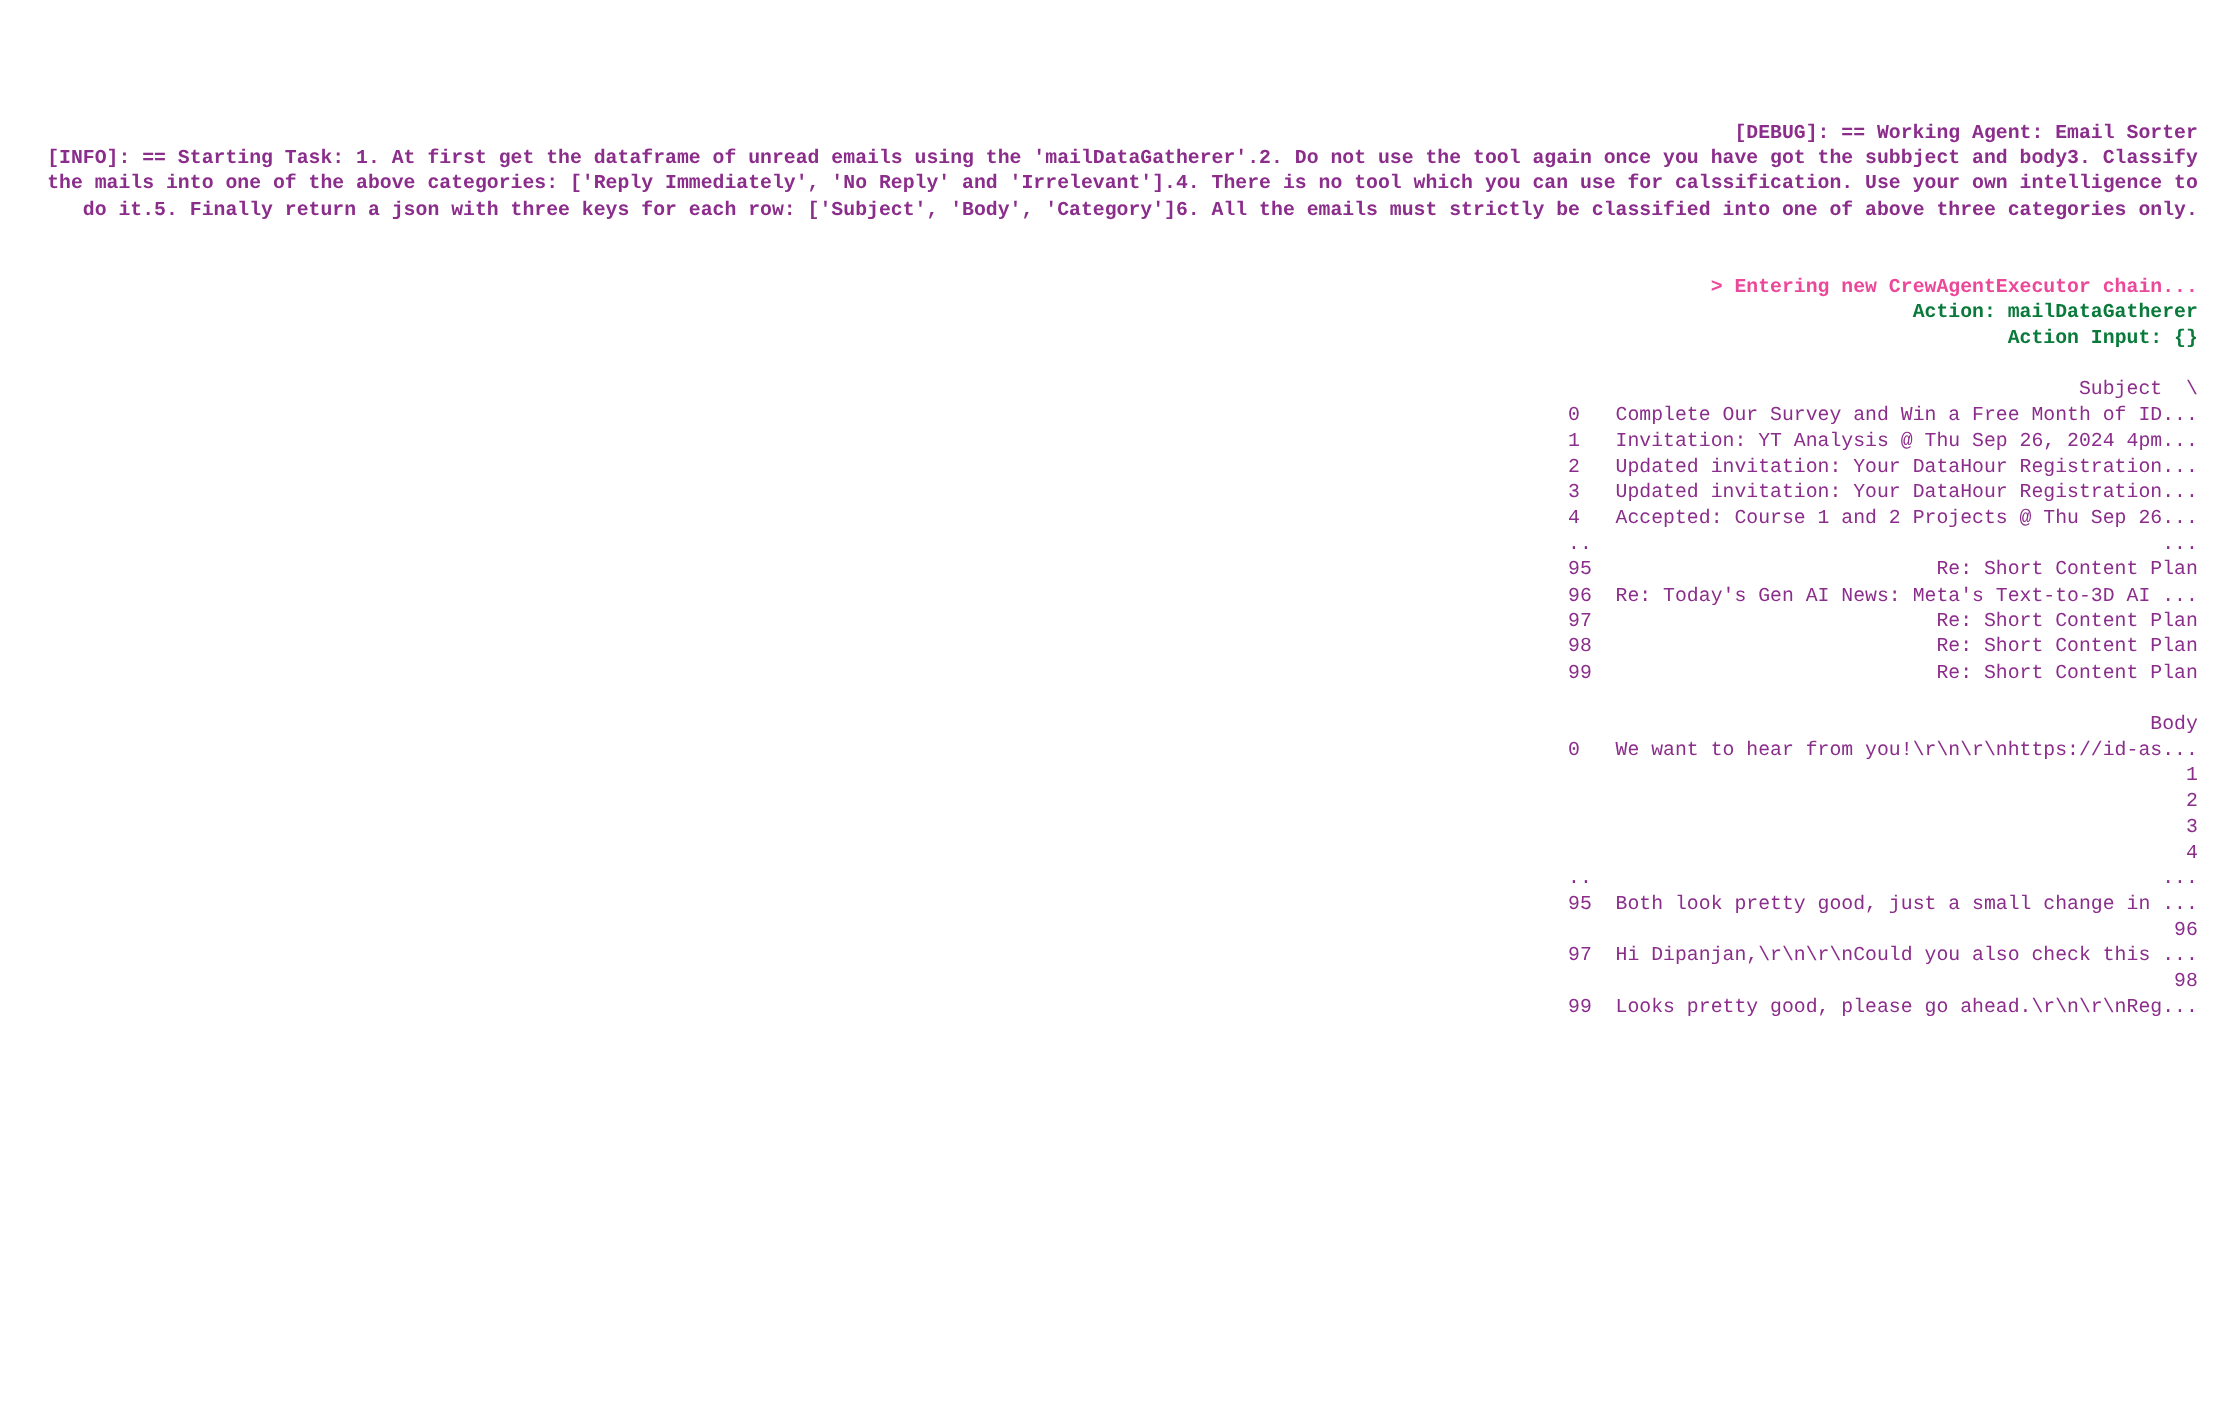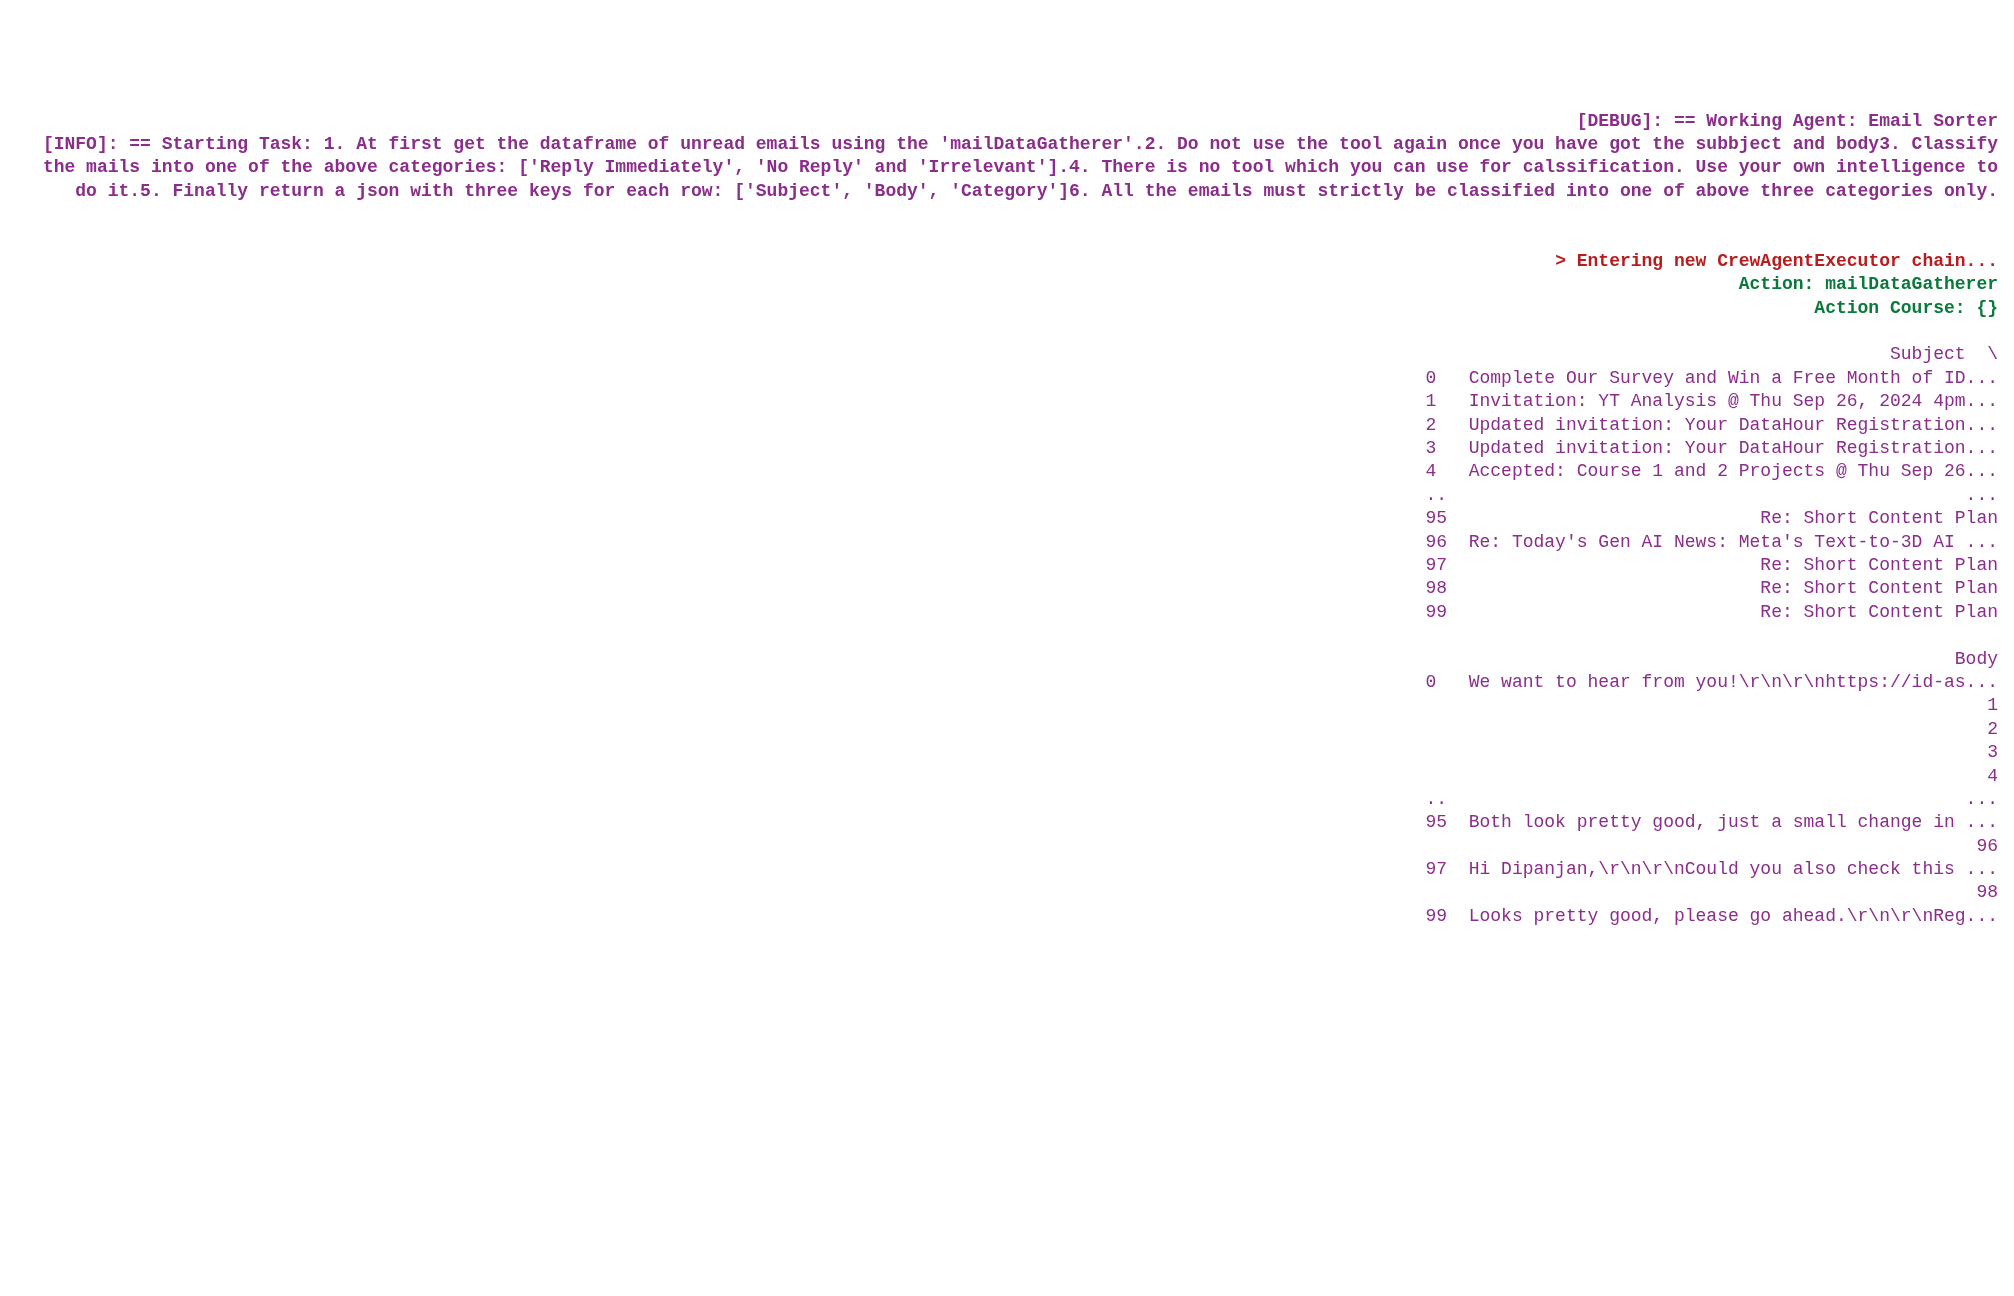--- a/index.html
+++ b/index.html
@@ -18,21 +18,21 @@
       word-wrap: break-word;
     }
     .purple-bold {
       color: #8b2d8b;
       font-weight: bold;
     }
     .purple {
       color: #8b2d8b;
     }
     .black-bold {
-      color: #b91c1c;
+      color: #ec4899;
       font-weight: bold;
     }
     .green-bold {
       color: #0a7a3b;
       font-weight: bold;
     }
     .df-block {
       font-family: 'Courier New', Courier, monospace;
       color: #8b2d8b;
       white-space: pre;
@@ -42,21 +42,21 @@
 <body>
 
 
 
 <span class="purple-bold"> [DEBUG]: == Working Agent: Email Sorter</span>
 <span class="purple-bold"> [INFO]: == Starting Task: 1. At first get the dataframe of unread emails using the 'mailDataGatherer'.2. Do not use the tool again once you have got the subbject and body3. Classify the mails into one of the above categories: ['Reply Immediately', 'No Reply' and 'Irrelevant'].4. There is no tool which you can use for calssification. Use your own intelligence to do it.5. Finally return a json with three keys for each row: ['Subject', 'Body', 'Category']6. All the emails must strictly be classified into one of above three categories only.</span>
 
 
 <span class="black-bold">&gt; Entering new CrewAgentExecutor chain...</span>
 <span class="green-bold">Action: mailDataGatherer</span>
-<span class="green-bold">Action Course: {}</span>
+<span class="green-bold">Action Input: {}</span>
 
 <span class="purple df-block">                                              Subject  \
 0   Complete Our Survey and Win a Free Month of ID...
 1   Invitation: YT Analysis @ Thu Sep 26, 2024 4pm...
 2   Updated invitation: Your DataHour Registration...
 3   Updated invitation: Your DataHour Registration...
 4   Accepted: Course 1 and 2 Projects @ Thu Sep 26...
 ..                                                ...
 95                             Re: Short Content Plan
 96  Re: Today's Gen AI News: Meta's Text-to-3D AI ...

